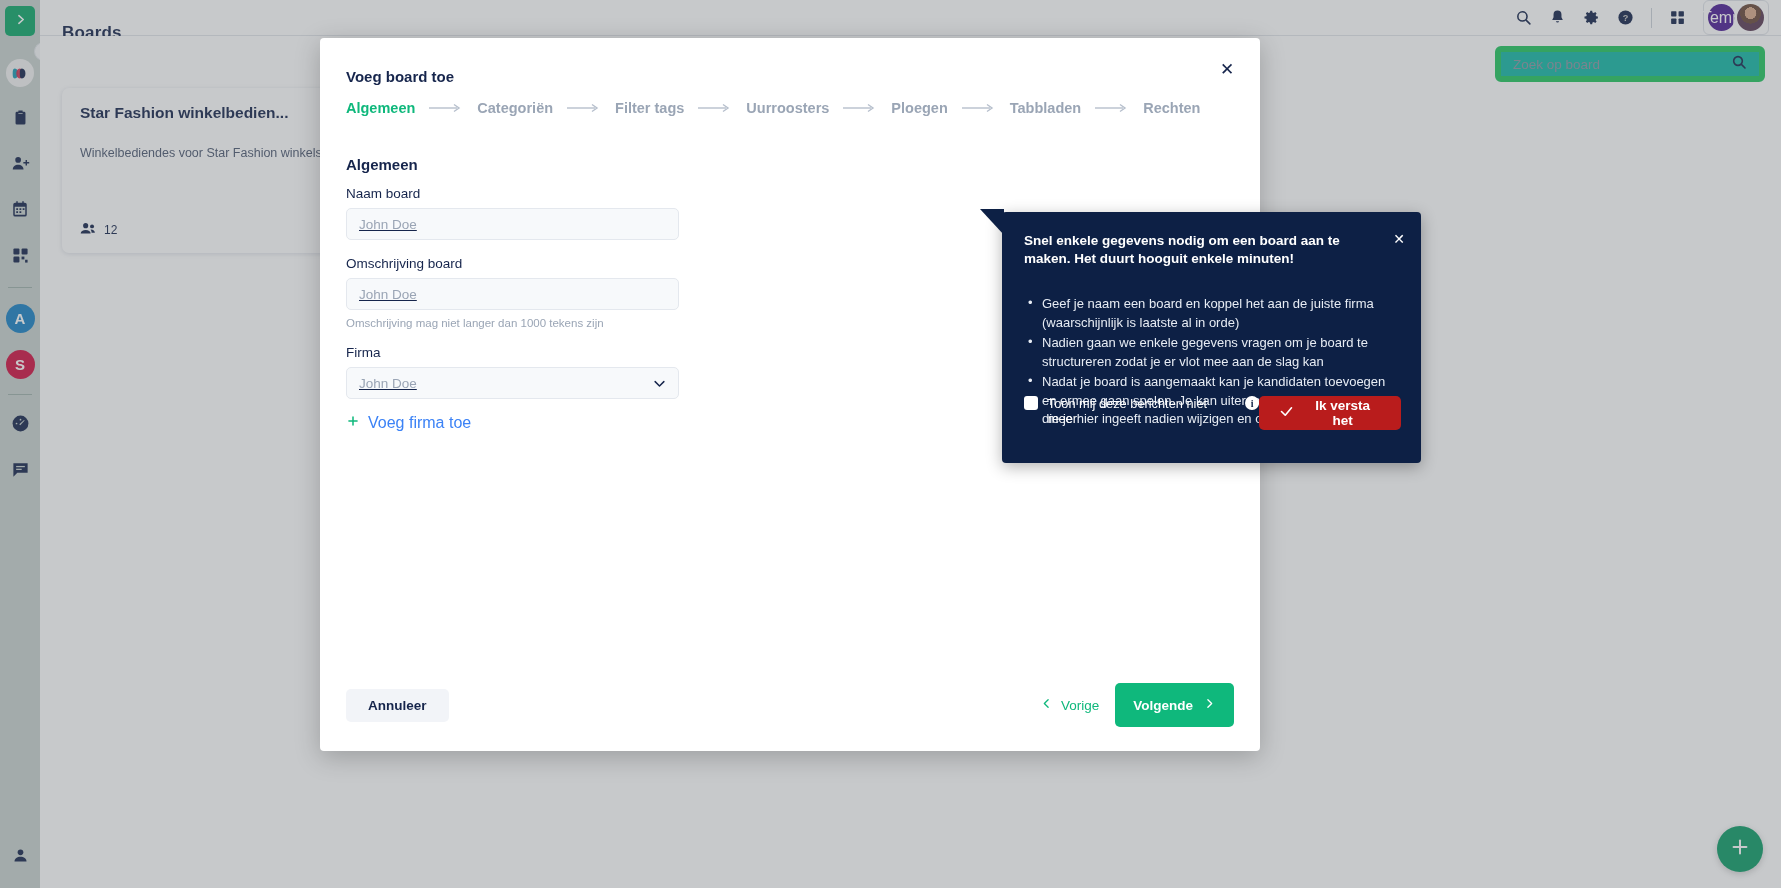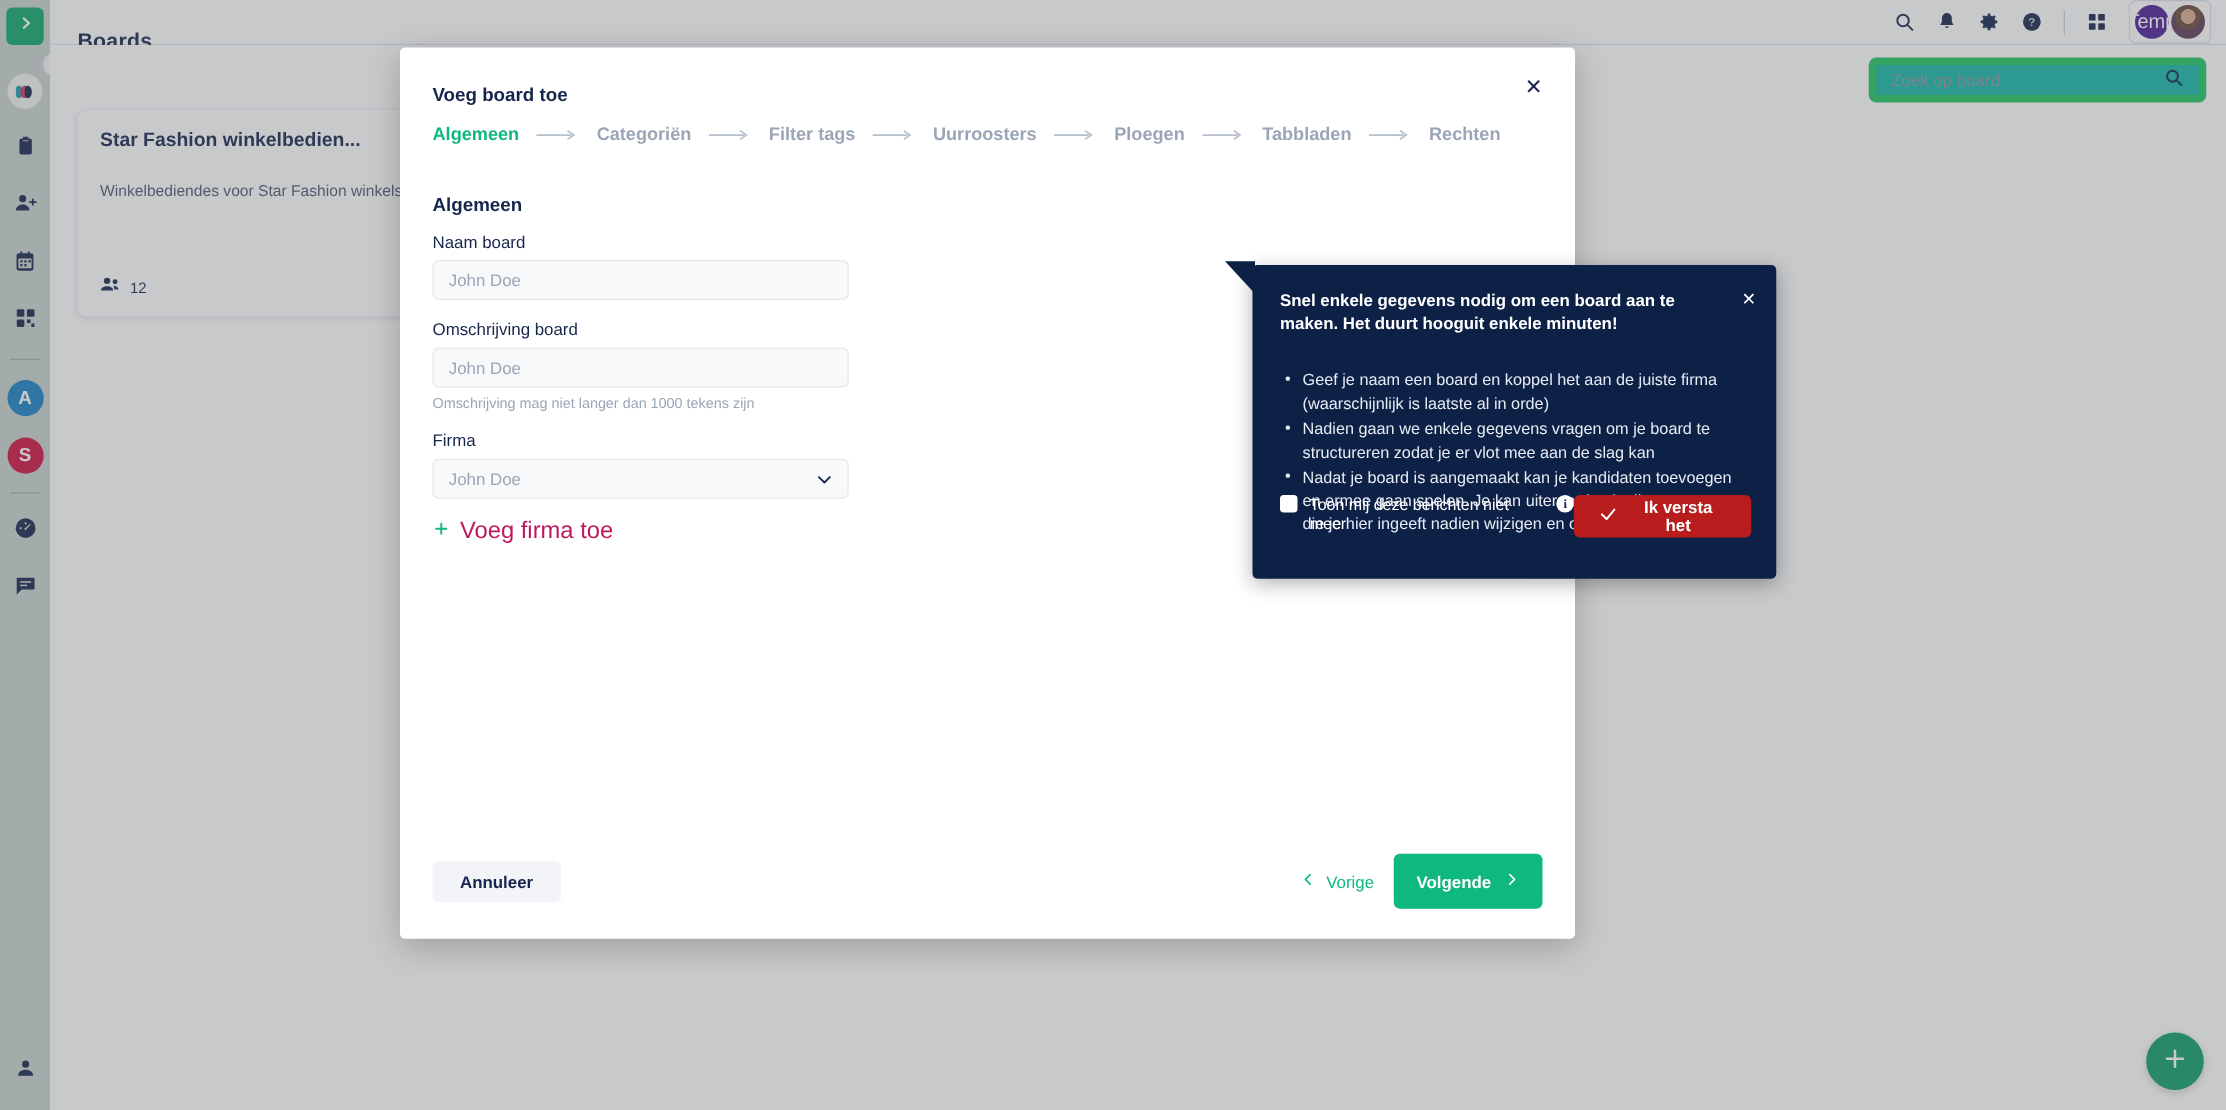--- a/index.html
+++ b/index.html
@@ -118,30 +118,30 @@
   .step.active { color: #0fb87c; }
   .step-arrow { display: flex; align-items: center; margin: 0 14px; }
 
   .section-title { position: absolute; left: 26px; top: 118px; font-size: 15px; font-weight: bold; color: #16254c; }
 
   .form { position: absolute; left: 26px; top: 148px; width: 340px; }
   .f-label { font-size: 13.5px; color: #16254c; margin-bottom: 7px; }
   .f-input {
     width: 333px; height: 32px; border: 1px solid #e4e8ee; border-radius: 5px;
     background: #f7f9fb; padding: 0 12px; font-size: 13.5px; color: #16254c;
-    font-family: "Liberation Sans", sans-serif; outline: none;
+    font-family: "Liberation Sans", sans-serif; outline: none; text-decoration: underline;
   }
   .f-input::placeholder { color: #9aa5b5; }
   .f-hint { font-size: 11.5px; color: #9aa5b5; margin-top: 7px; }
   .f-gap { height: 16px; }
   .f-select-wrap { position: relative; width: 333px; }
   .f-select-wrap .chev { position: absolute; right: 12px; top: 9px; color: #16254c; pointer-events: none; }
   .add-link {
     display: flex; align-items: flex-end; gap: 8px; margin-top: 15px;
-    color: #be185d; font-size: 19px; font-weight: 500;
+    color: #3b82f6; font-size: 16px; font-weight: 500;
   }
 
   .modal-foot { position: absolute; left: 26px; right: 26px; bottom: 24px; display: flex; align-items: center; }
   .btn-cancel {
     background: #f2f4f8; border: none; border-radius: 5px; height: 33px; padding: 0 22px;
     font-size: 13.5px; font-weight: bold; color: #16254c; font-family: "Liberation Sans", sans-serif;
   }
   .foot-right { margin-left: auto; display: flex; align-items: center; gap: 16px; }
   .btn-prev {
     display: flex; align-items: center; gap: 8px; color: #0fb87c; font-size: 13.5px; font-weight: 500;

